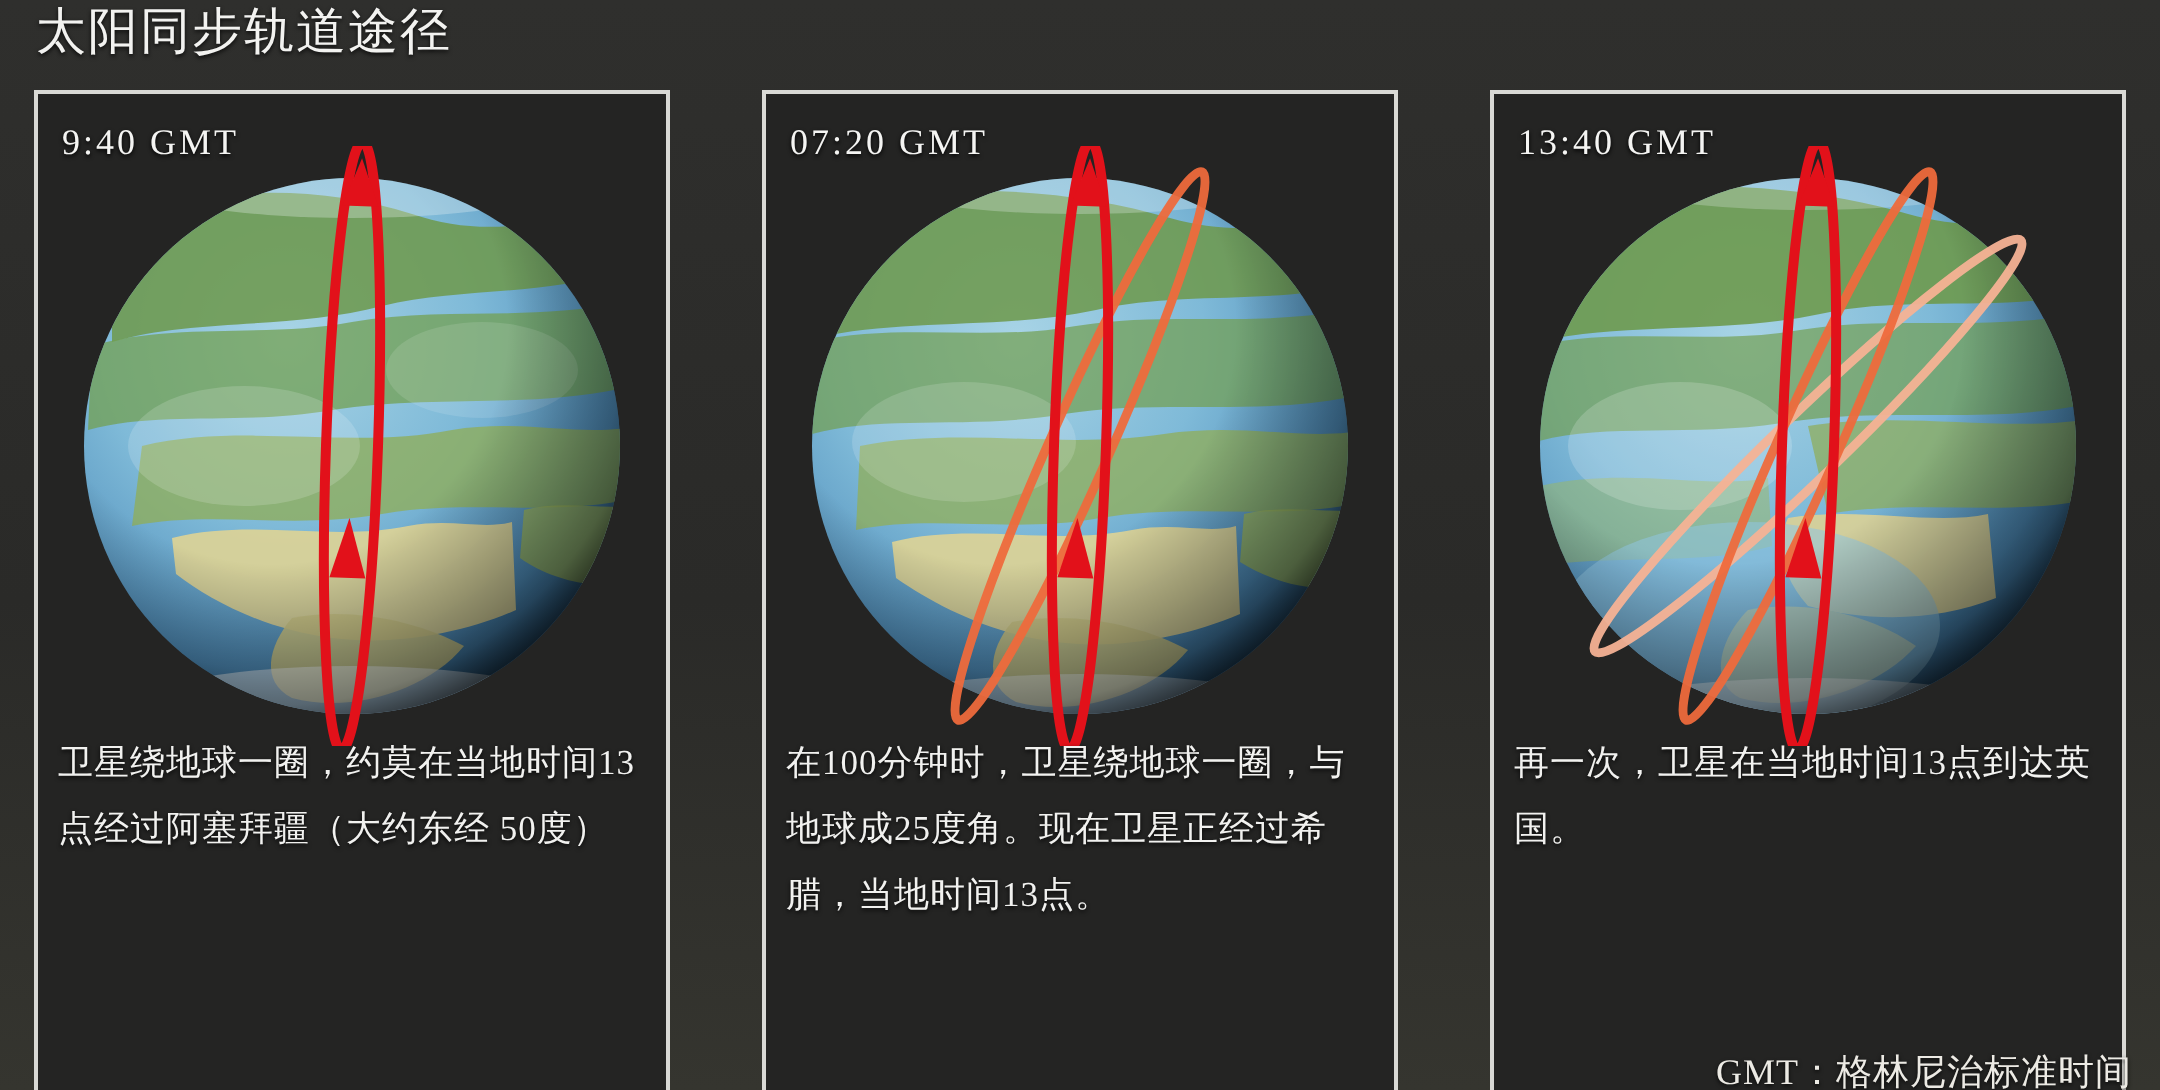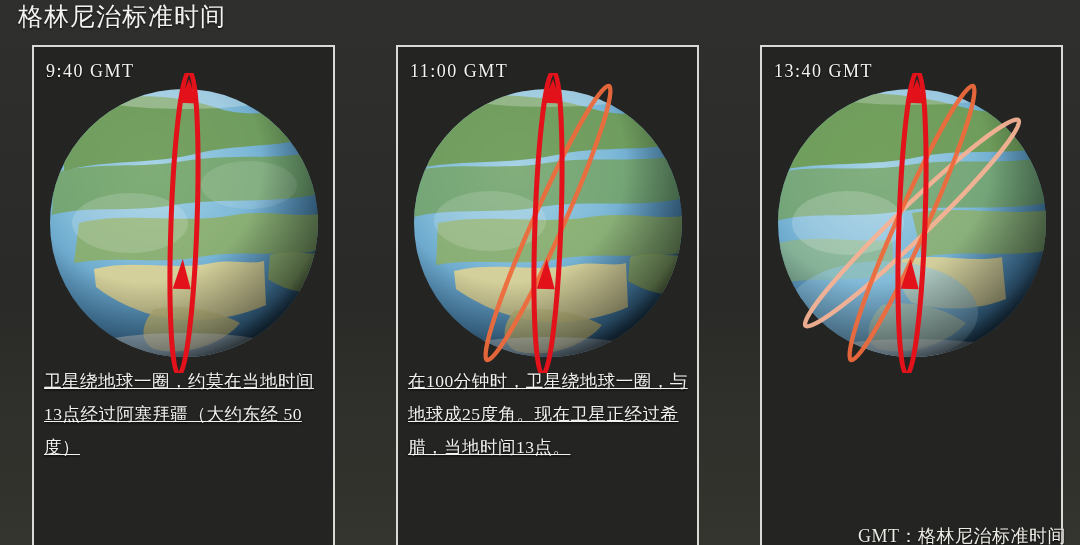--- a/index.html
+++ b/index.html
@@ -47,21 +47,20 @@
   }
   .panel {
     position: relative;
     width: 320px;
     height: 500px;
     border: 2px solid #d9d9d5;
     border-bottom: none;
     background: #242423;
     box-sizing: border-box;
     overflow: hidden;
-    margin-left: 15px;
   }
 
   .panel-time {
     position: absolute;
     left: 12px;
     top: 14px;
     font-size: 18px;
     letter-spacing: 1.5px;
     color: #f4f4f2;
     text-shadow: 0 1px 2px #000;
@@ -86,41 +85,40 @@
     left: 10px;
     right: 8px;
     top: 318px;
     font-size: 17.5px;
     line-height: 33px;
     color: #f1f1ef;
     text-shadow: 0 1px 2px rgba(0,0,0,.85);
     font-family: "Liberation Serif", "DejaVu Serif", serif;
     text-align: left;
     letter-spacing: .5px;
-    text-decoration: underline;
   }
 
   
   #footer {
     position: absolute;
     right: 14px;
     top: 524px;
     font-size: 18px;
     color: #eceae4;
     text-shadow: 0 1px 2px rgba(0,0,0,.8);
     white-space: nowrap;
     letter-spacing: .5px;
   }
 </style>
 </head>
 <body>
 
 <div id="slide">
 
-  <div id="title">格林尼治标准时间</div>
+  <div id="title">太阳同步轨道途径</div>
 
   <div id="panels">
 
     <div class="panel">
       <div class="panel-time">9:40 GMT</div>
 
       <div class="globe-wrap">
         <svg class="globe-svg" width="300" height="300" viewBox="0 0 300 300">
           <defs>
             <radialGradient id="ocean1" cx="38%" cy="30%" r="78%">
@@ -161,21 +159,21 @@
             <polygon points="150,6 141,30 159,30" fill="#e2111a" transform="rotate(2 150 150)"></polygon>
             <polygon points="150,186 141,216 159,216" fill="#e2111a" transform="rotate(2 150 150)"></polygon>
           </g>
         </svg>
       </div>
 
       <div class="caption">卫星绕地球一圈，约莫在当地时间13点经过阿塞拜疆（大约东经 50度）</div>
     </div>
 
     <div class="panel">
-      <div class="panel-time">11:00 GMT</div>
+      <div class="panel-time">07:20 GMT</div>
 
       <div class="globe-wrap">
         <svg class="globe-svg" width="300" height="300" viewBox="0 0 300 300">
           <defs>
             <radialGradient id="ocean2" cx="38%" cy="30%" r="78%">
               <stop offset="0%" stop-color="#a8d4e6"></stop>
               <stop offset="45%" stop-color="#7fbad8"></stop>
               <stop offset="80%" stop-color="#4f8dba"></stop>
               <stop offset="100%" stop-color="#204a6c"></stop>
             </radialGradient>
@@ -268,19 +266,20 @@
           </g>
 
           <g>
             <ellipse cx="150" cy="150" rx="13" ry="152" fill="none" stroke="#e2111a" stroke-width="5" transform="rotate(2 150 150)"></ellipse>
             <polygon points="150,6 141,30 159,30" fill="#e2111a" transform="rotate(2 150 150)"></polygon>
             <polygon points="150,186 141,216 159,216" fill="#e2111a" transform="rotate(2 150 150)"></polygon>
           </g>
         </svg>
       </div>
 
+      <div class="caption">再一次，卫星在当地时间13点到达英国。</div>
     </div>
 
   </div>
 
   <div id="footer">GMT：格林尼治标准时间</div>
 
 </div>
 
 </body></html>

